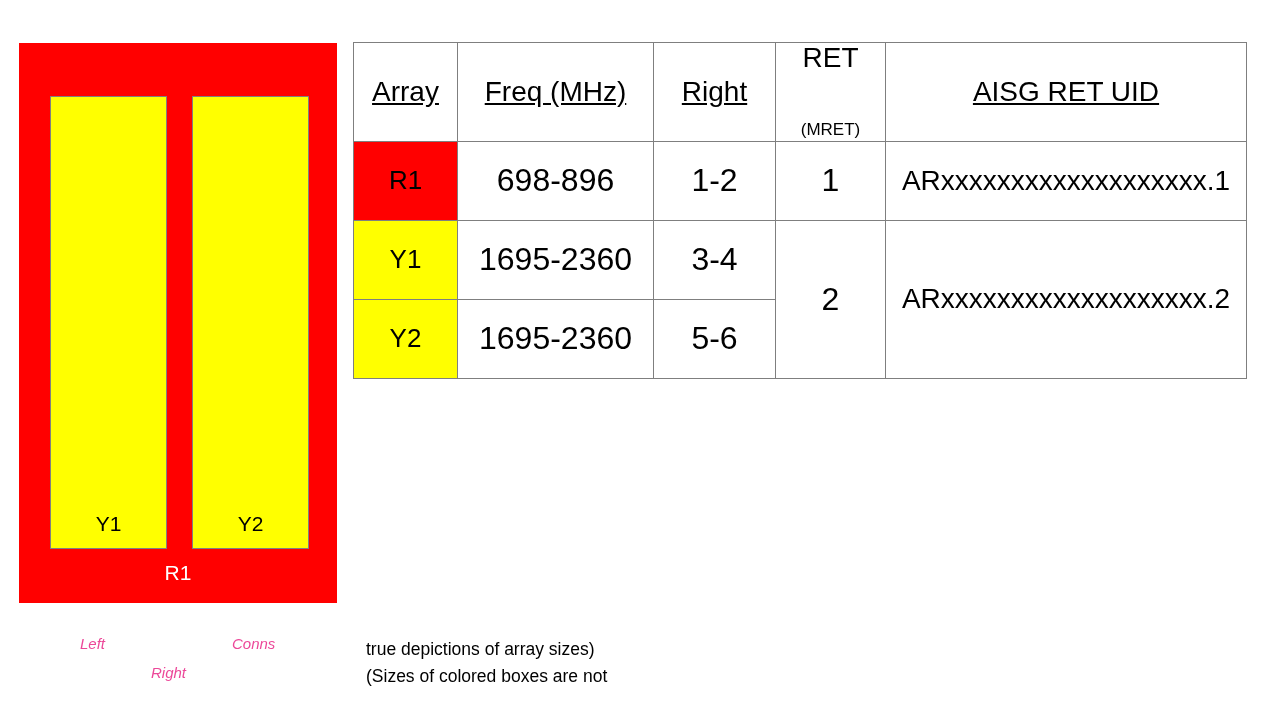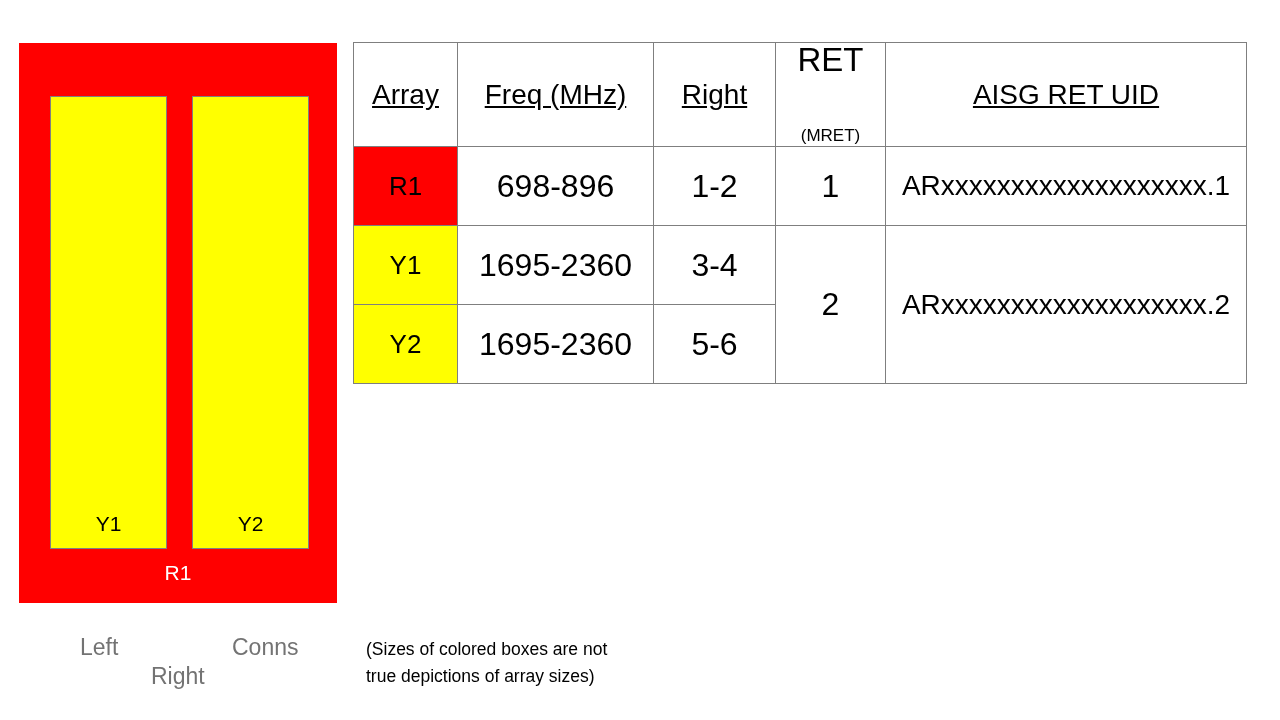--- a/index.html
+++ b/index.html
@@ -61,24 +61,25 @@
     top: 519px;
     text-align: center;
     font-size: 21px;
     color: #ffffff;
     line-height: 1;
   }
 
   
   .orientation-label {
     position: absolute;
-    font-size: 23px;
-    color: #737373;
+    font-size: 15px;
+    color: #ec4899;
     line-height: 1;
     white-space: nowrap;
+    font-style: italic;
   }
   #orientation-left   { left: 80px;  top: 636px; }
   #orientation-right  { left: 232px; top: 636px; }
   #orientation-bottom { left: 151px; top: 665px; }
 
   
   #footnote {
     position: absolute;
     left: 366px;
     top: 636px;
@@ -109,21 +110,21 @@
   #ret-table thead th { height: 63px; }
   #ret-table tbody td { height: 78px; }
 
   .col-array  { width: 104px; }
   .col-freq   { width: 196px; }
   .col-conns  { width: 122px; }
   .col-ret    { width: 110px; }
   .col-uid    { width: 361px; }
 
   .hdr { font-size: 28px; text-decoration: underline; }
-  .hdr-ret-main { font-size: 33px; display: block; line-height: 1.05; }
+  .hdr-ret-main { font-size: 28px; display: block; line-height: 1.05; }
   .hdr-ret-sub  { font-size: 17px; display: block; line-height: 1.2; margin-top: 48px; }
 
   .cell-val { font-size: 32px; }
   .cell-uid { font-size: 28px; }
 
   .array-cell { font-size: 26px; }
   .array-r1 { background: #ff0000; color: #ffffff; }
   .array-y  { background: #ffff00; color: #000000; }
 </style>
 </head>
@@ -139,22 +140,22 @@
   <div class="inner-array" id="array-y2">
     <div class="inner-array-label">Y2</div>
   </div>
 </div>
 
 <div class="orientation-label" id="orientation-left">Left</div>
 <div class="orientation-label" id="orientation-right">Conns</div>
 <div class="orientation-label" id="orientation-bottom">Right</div>
 
 <div id="footnote">
+  <div>true depictions of array sizes)</div>
   <div>(Sizes of colored boxes are not</div>
-  <div>true depictions of array sizes)</div>
 </div>
 
 <table id="ret-table">
   <colgroup>
     <col class="col-array">
       <col class="col-freq">
       <col class="col-conns">
     <col class="col-ret">
       <col class="col-uid">
   </colgroup>

